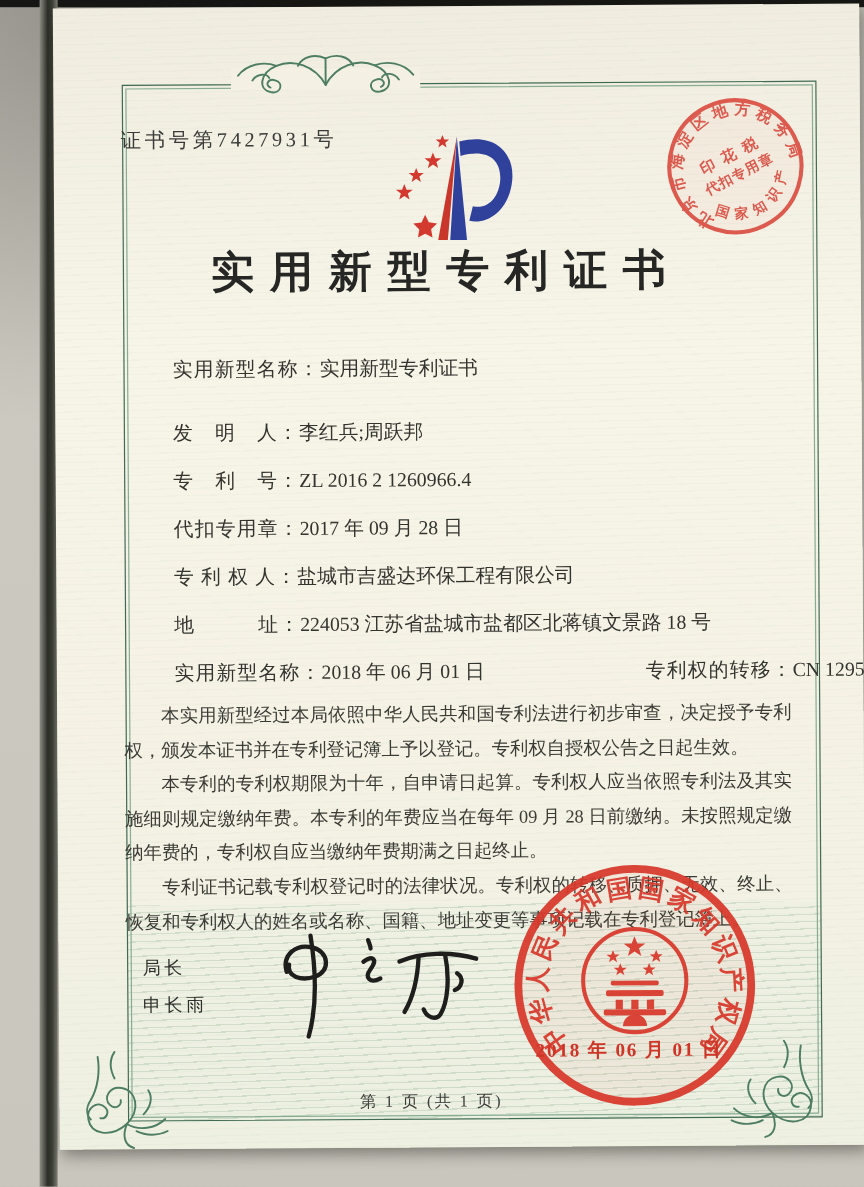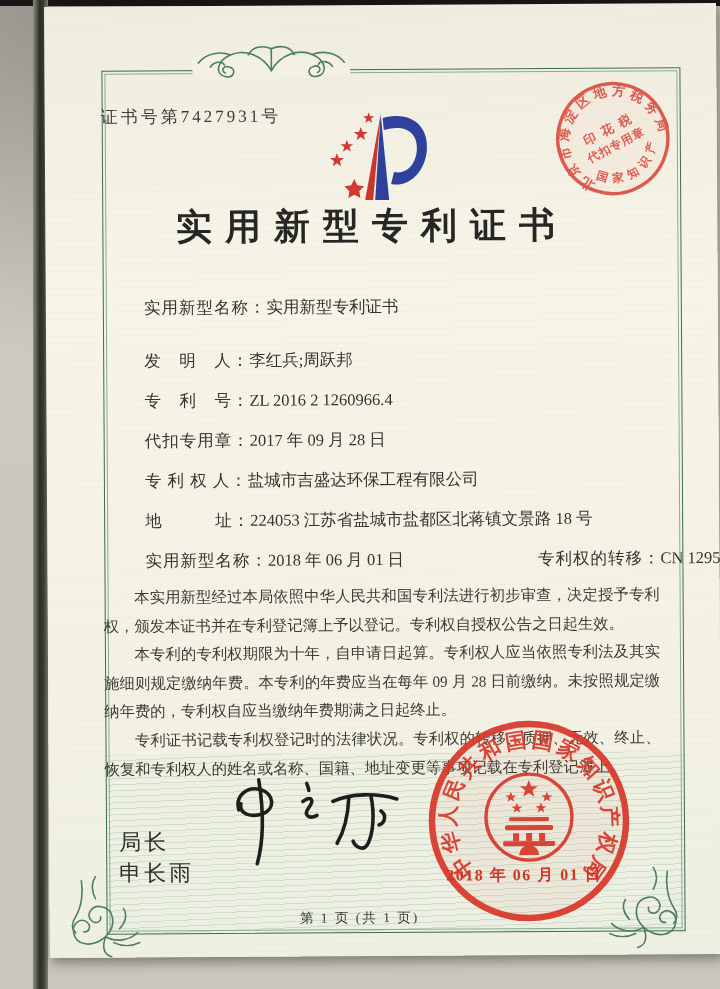--- a/index.html
+++ b/index.html
@@ -56,21 +56,21 @@
   .field-row { font-size:16.5px; color:#34342f; line-height:22px; margin-bottom:18px; white-space:nowrap; }
   .field-row.first { margin-bottom:31px; }
   .field-label { letter-spacing:1px;margin-left:42px; }
   .grant-row { display:flex; }
   .grant-right { margin-left:92px; }
   .paragraphs {
     position:absolute; left:56px; top:577px; width:556px;
     font-size:15.3px; line-height:28.6px; color:#3b3b35; text-align:justify;
   }
   .paragraphs p { text-indent:2em; }
-  .officer { position:absolute; left:70px; top:820px; font-size:22px; color:#2e2e2a; line-height:31px; letter-spacing:3px; }
+  .officer { position:absolute; left:70px; top:786px; font-size:15px; color:#2e2e2a; line-height:31px; letter-spacing:3px; }
   .signature { position:absolute; left:172px; top:770px; width:190px; height:95px; }
   .seal { position:absolute; left:374px; top:711px; width:212px; height:212px; opacity:.93; }
   .seal-date {
     position:absolute; left:397px; top:861px;
     font-size:16px; letter-spacing:1.5px; color:#cf3527; font-weight:600;
   }
   .tax-stamp { position:absolute; left:502px; top:69px; width:132px; height:132px; transform:rotate(-27deg); opacity:.88; }
   .footer {
     position:absolute; left:0; top:904px; width:620px; text-align:center;
     font-size:13.5px; letter-spacing:2px; color:#3c3c38;

